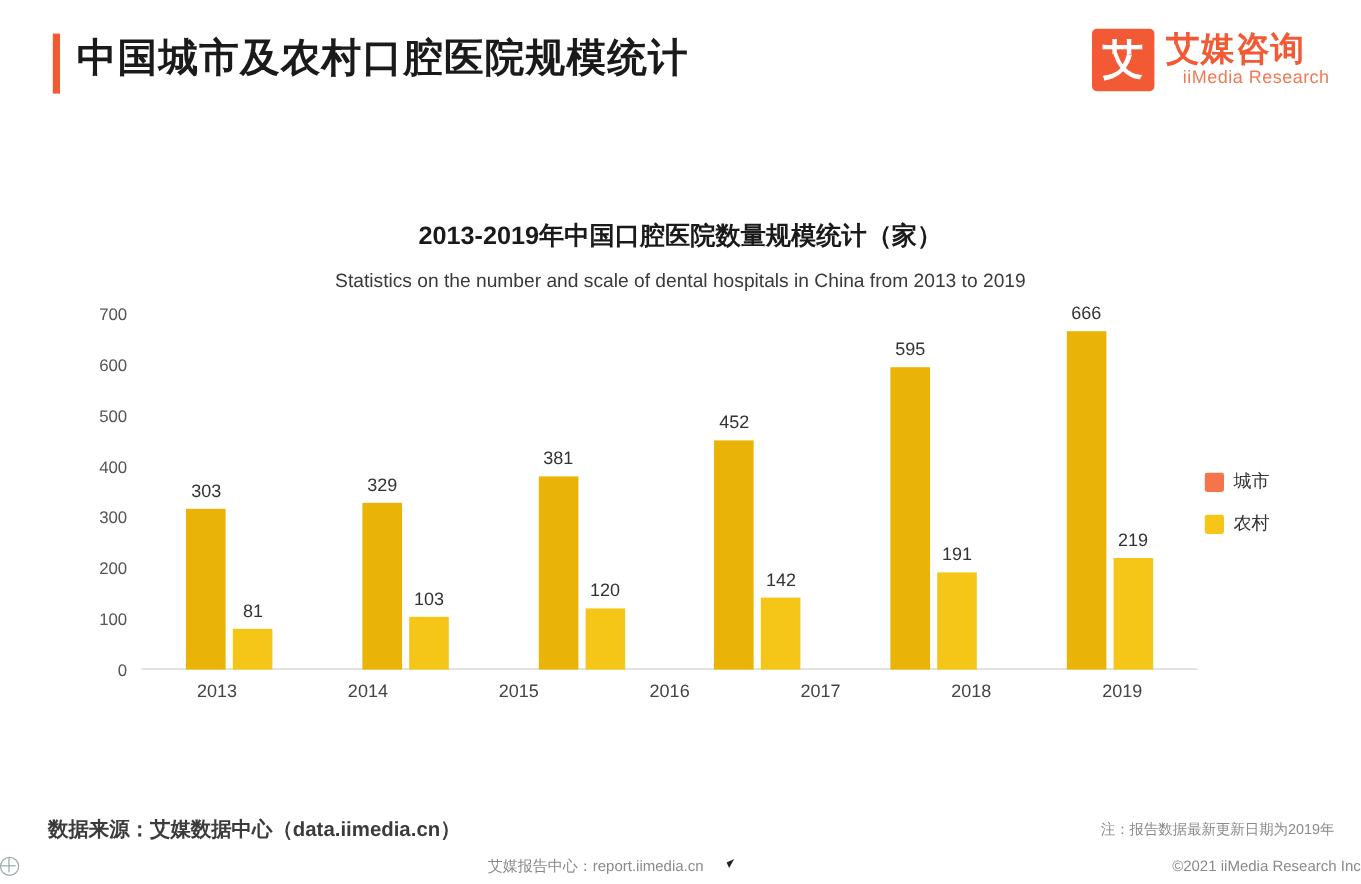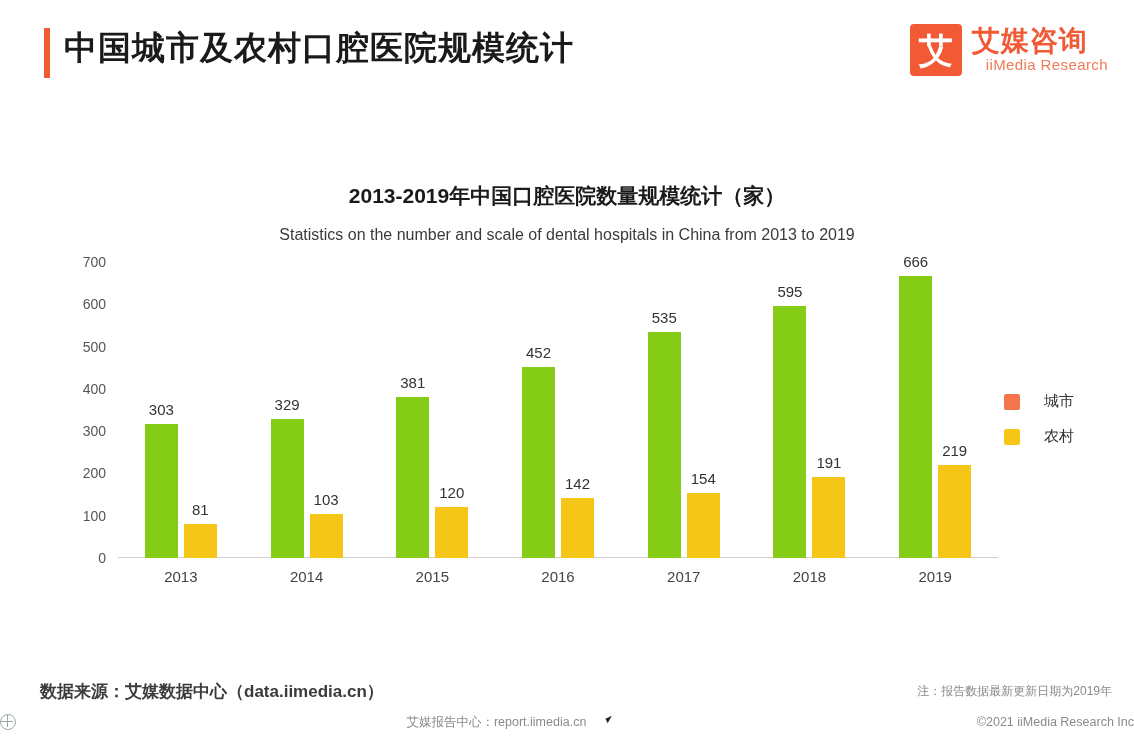--- a/index.html
+++ b/index.html
@@ -145,21 +145,21 @@
     position: relative;
     display: flex;
     align-items: flex-end;
     justify-content: center;
     gap: 6px;
   }
   .bar {
     width: 33px;
     position: relative;
   }
-  .bar.urban { background: #84cc16; }
+  .bar.urban { background: #eab308; }
   .bar.rural { background: #f5c518; }
   .bar .val {
     position: absolute;
     bottom: 100%;
     left: 50%;
     transform: translateX(-50%);
     margin-bottom: 6px;
     font-size: 15px;
     color: #333;
     white-space: nowrap;
@@ -181,21 +181,21 @@
   .legend {
     position: absolute;
     left: 1004px;
     top: 392px;
     font-size: 15px;
     color: #333;
   }
   .legend-row {
     display: flex;
     align-items: center;
-    gap: 24px;
+    gap: 8px;
     margin-bottom: 16px;
   }
   .swatch {
     width: 16px;
     height: 16px;
     border-radius: 2px;
   }
   .swatch.urban { background: #f4744b; }
   .swatch.rural { background: #f5c518; }
 
@@ -322,28 +322,20 @@
         </div>
         <div class="group">
           <div class="bar urban" style="height: 191.131px;">
             <span class="val">452</span>
           </div>
           <div class="bar rural" style="height: 60.0457px;">
             <span class="val">142</span>
           </div>
         </div>
         <div class="group">
-          <div class="bar urban" style="height: 226.229px;">
-            <span class="val">535</span>
-          </div>
-          <div class="bar rural" style="height: 65.12px;">
-            <span class="val">154</span>
-          </div>
-        </div>
-        <div class="group">
           <div class="bar urban" style="height: 251.6px;">
             <span class="val">595</span>
           </div>
           <div class="bar rural" style="height: 80.7657px;">
             <span class="val">191</span>
           </div>
         </div>
         <div class="group">
           <div class="bar urban" style="height: 281.623px;">
             <span class="val">666</span>

